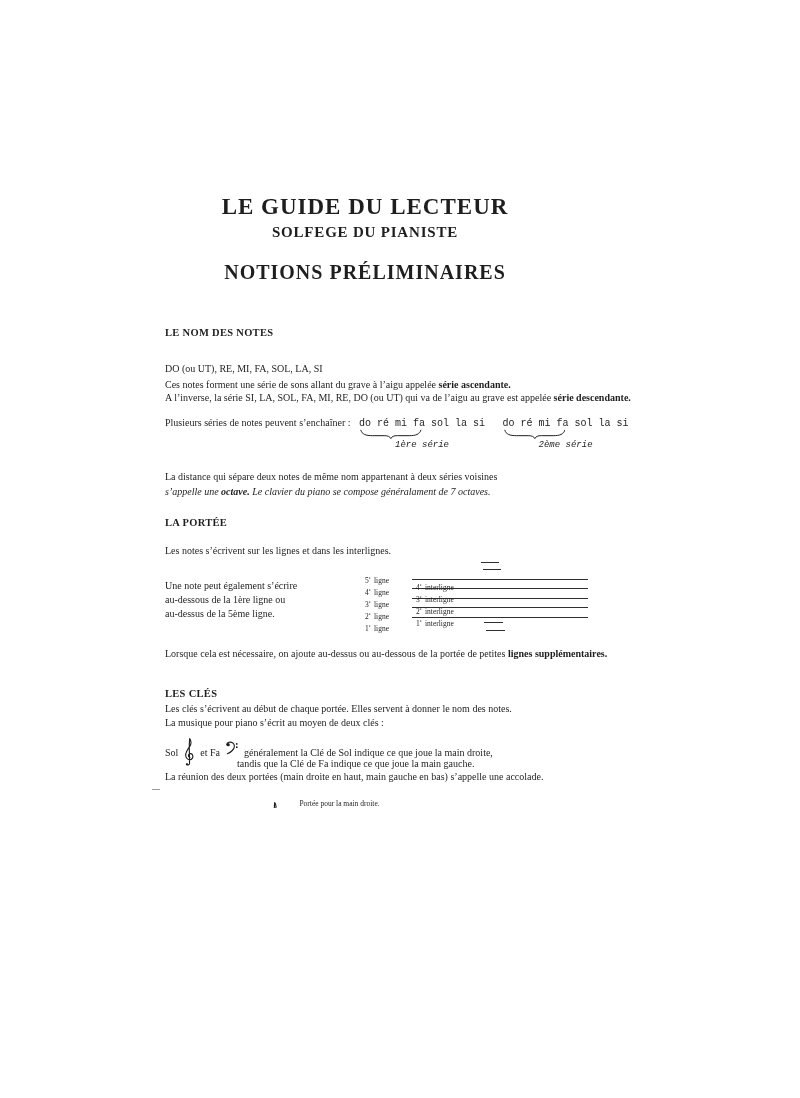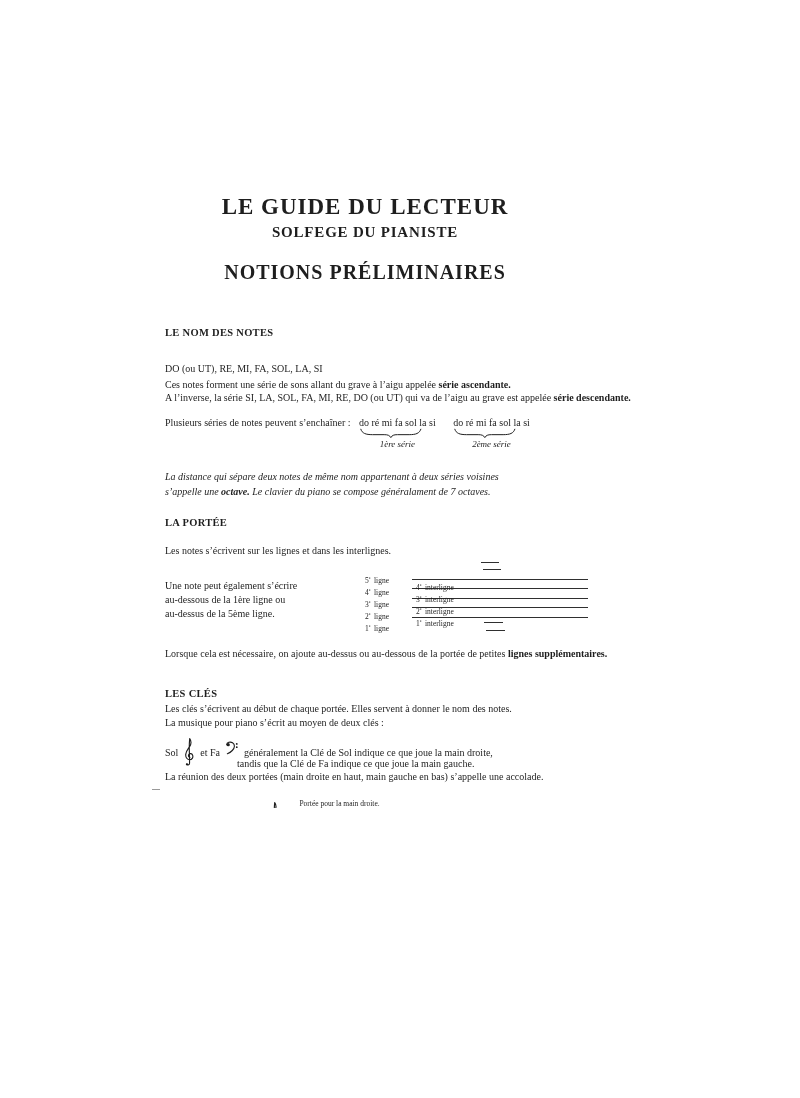--- a/index.html
+++ b/index.html
@@ -6,21 +6,21 @@
   .page{position:relative;width:800px;height:808px;background:#ffffff;
         font-family:"Liberation Serif", serif;color:#1e1e1e;overflow:hidden;}
   .ln{position:absolute;white-space:nowrap;font-size:10px;line-height:13px;}
   .b{font-weight:bold;}
   .title-block{position:absolute;left:160px;top:194px;width:410px;text-align:center;}
   .t1{font-size:23px;font-weight:bold;letter-spacing:1px;line-height:26px;}
   .t2{font-size:15px;font-weight:bold;letter-spacing:0.8px;line-height:18px;margin-top:3px;}
   .t3{font-size:20px;font-weight:bold;letter-spacing:1px;line-height:23px;margin-top:20px;}
   .sec-head{position:absolute;white-space:nowrap;font-size:10.5px;font-weight:bold;letter-spacing:0.3px;}
   .center360{left:165px;width:360px;}
-  .series{position:relative;display:inline-block;}
+  .series{position:relative;display:inline-block;font-family:Liberation Mono, monospace;}
   .series .ub{position:absolute;left:1px;right:1px;top:12px;height:10px;}
   .series .slabel{position:absolute;left:-6px;right:-6px;top:22px;text-align:center;
                   font-style:italic;font-size:9px;}
   .hline{position:absolute;height:1px;background:#2f2f2f;}
   .ligne-col{position:absolute;left:365px;top:573px;font-size:7.5px;line-height:9.6px;}
   .inter-col{position:absolute;left:416px;top:580px;font-size:7.5px;line-height:9.5px;}
   .ligne-col sup,.inter-col sup{font-size:5px;}
   .lw{margin-left:3px;}
   .clefrow{position:absolute;left:165px;top:736px;height:32px;display:flex;align-items:center;font-size:10px;}
   .figcap{position:absolute;font-size:7.5px;text-align:center;white-space:nowrap;}
@@ -58,21 +58,21 @@
     </span>
     <span class="series" style="margin-left:15px;">
       <span>do ré mi fa sol la si</span>
       <svg class="ub" viewBox="0 0 74 12" preserveAspectRatio="none">
         <path d="M1,1.5 C2.5,6.5 7,8 15,8 L29,8 C33.5,8 35.5,8.8 37,11.5 C38.5,8.8 40.5,8 45,8 L59,8 C67,8 71.5,6.5 73,1.5" fill="none" stroke="#1e1e1e" stroke-width="1.2" stroke-linecap="round"></path>
       </svg>
       <span class="slabel">2ème série</span>
     </span>
   </div>
 
-  <div class="ln" style="left:165px;top:470px;font-style:italic;">La distance qui sépare deux notes de même nom appartenant à deux séries voisines</div>
+  <div class="ln" style="left:165px;top:470px;">La distance qui sépare deux notes de même nom appartenant à deux séries voisines</div>
   <div class="ln" style="left:165px;top:485px;font-style:italic;"><span>s’appelle une </span><span class="b">octave.</span><span> Le clavier du piano se compose généralament de 7 octaves.</span></div>
 
   <div class="sec-head" style="left:165px;top:517px;">LA PORTÉE</div>
   <div class="ln" style="left:165px;top:544px;">Les notes s’écrivent sur les lignes et dans les interlignes.</div>
 
   <div class="ln" style="left:165px;top:579px;line-height:14px;">
     <div>Une note peut également s’écrire</div>
     <div>au-dessous de la 1ère ligne ou</div>
     <div>au-dessus de la 5ème ligne.</div>
   </div>

